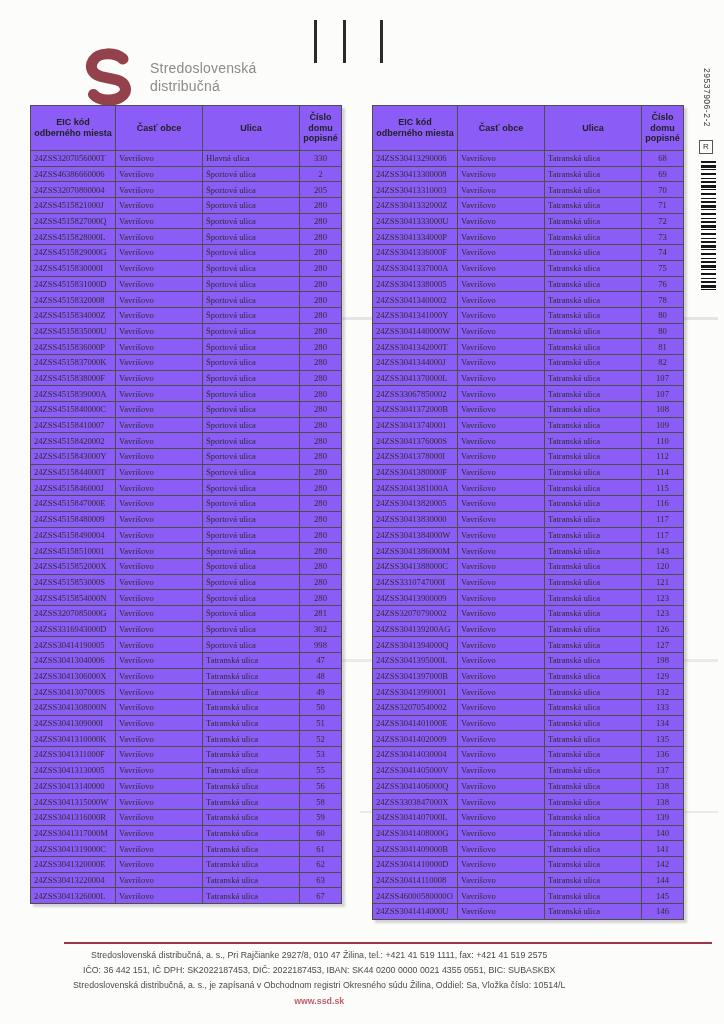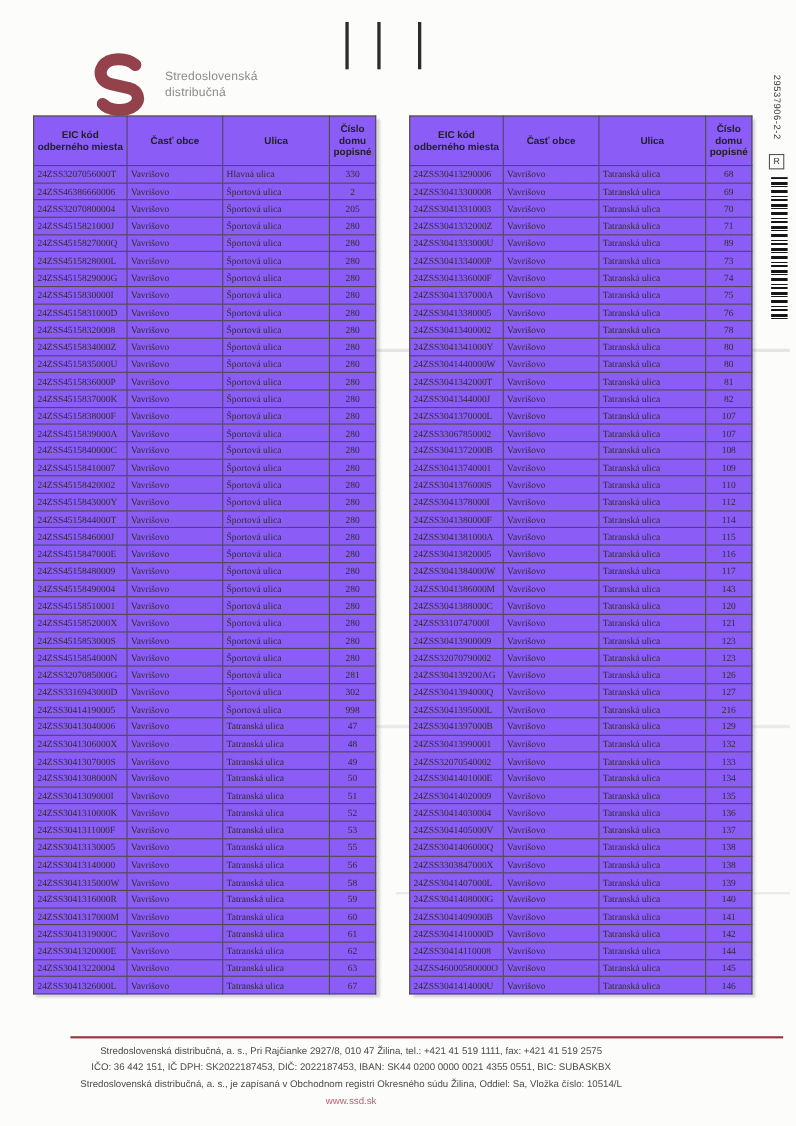--- a/index.html
+++ b/index.html
@@ -4,21 +4,21 @@
 <style>
   html,body{margin:0;padding:0;background:#e8e8e8;}
   .page{position:relative;width:724px;height:1024px;background:#fcfcfb;margin:0 auto;
         font-family:"Liberation Sans",sans-serif;overflow:hidden;}
 
   
   .reg-mark{position:absolute;top:20px;width:3px;height:43px;background:#2b2b2b;}
 
   
   .logo-wrap{position:absolute;left:82px;top:48px;display:flex;align-items:center;gap:14px;}
-  .logo-text{font-size:11px;line-height:1.3;color:#8b8b8b;letter-spacing:.2px;}
+  .logo-text{font-size:14px;line-height:1.3;color:#8b8b8b;letter-spacing:.2px;}
 
   
   .doc-number{position:absolute;left:702px;top:68px;writing-mode:vertical-rl;
               font-size:8.5px;color:#3a3a3a;letter-spacing:.5px;}
   .r-badge{position:absolute;left:699px;top:140px;width:12px;height:12px;border:1px solid #555;
            font-size:8px;line-height:12px;text-align:center;color:#333;}
   .barcode{position:absolute;left:701px;top:161px;width:15px;height:130px;
            background:repeating-linear-gradient(to bottom,
              #161616 0 2px,#fff 2px 4px,#161616 4px 7px,#fff 7px 8px,
              #161616 8px 9px,#fff 9px 12px,#161616 12px 14px,#fff 14px 17px,
@@ -35,21 +35,21 @@
   td{border:1px solid #4d4d4d;font-family:"Liberation Serif",serif;font-size:8.6px;
      color:#2e2e2e;height:14.7px;padding:0 3px;white-space:nowrap;overflow:hidden;}
   td:nth-child(4){text-align:center;}
 
   
   .streak{position:absolute;background:#c9c9c9;}
 
   
   .footer-rule{position:absolute;left:64px;top:942px;width:648px;height:2px;background:#9b3644;}
   .footer{position:absolute;left:73px;top:948px;font-size:8.8px;color:#4a4a4a;line-height:15.2px;text-align:center;}
-  .footer .website{color:#c05f6d;}
+  .footer .website{color:#c05f6d;font-weight:bold;}
 </style>
 </head>
 <body>
 
 <div class="page">
 
   <span class="reg-mark" style="left:314px"></span>
   <span class="reg-mark" style="left:343px"></span>
   <span class="reg-mark" style="left:380px"></span>
 
@@ -415,21 +415,21 @@
         <tr>
           <td>24ZSS3041332000Z</td>
           <td>Vavrišovo</td>
           <td>Tatranská ulica</td>
           <td>71</td>
         </tr>
         <tr>
           <td>24ZSS3041333000U</td>
           <td>Vavrišovo</td>
           <td>Tatranská ulica</td>
-          <td>89</td>
+          <td>72</td>
         </tr>
         <tr>
           <td>24ZSS3041334000P</td>
           <td>Vavrišovo</td>
           <td>Tatranská ulica</td>
           <td>73</td>
         </tr>
         <tr>
           <td>24ZSS3041336000F</td>
           <td>Vavrišovo</td>
@@ -526,20 +526,26 @@
           <td>Tatranská ulica</td>
           <td>115</td>
         </tr>
         <tr>
           <td>24ZSS30413820005</td>
           <td>Vavrišovo</td>
           <td>Tatranská ulica</td>
           <td>116</td>
         </tr>
         <tr>
+          <td>24ZSS30413830000</td>
+          <td>Vavrišovo</td>
+          <td>Tatranská ulica</td>
+          <td>117</td>
+        </tr>
+        <tr>
           <td>24ZSS3041384000W</td>
           <td>Vavrišovo</td>
           <td>Tatranská ulica</td>
           <td>117</td>
         </tr>
         <tr>
           <td>24ZSS3041386000M</td>
           <td>Vavrišovo</td>
           <td>Tatranská ulica</td>
           <td>143</td>
@@ -577,21 +583,21 @@
         <tr>
           <td>24ZSS3041394000Q</td>
           <td>Vavrišovo</td>
           <td>Tatranská ulica</td>
           <td>127</td>
         </tr>
         <tr>
           <td>24ZSS3041395000L</td>
           <td>Vavrišovo</td>
           <td>Tatranská ulica</td>
-          <td>216</td>
+          <td>198</td>
         </tr>
         <tr>
           <td>24ZSS3041397000B</td>
           <td>Vavrišovo</td>
           <td>Tatranská ulica</td>
           <td>129</td>
         </tr>
         <tr>
           <td>24ZSS30413990001</td>
           <td>Vavrišovo</td>

